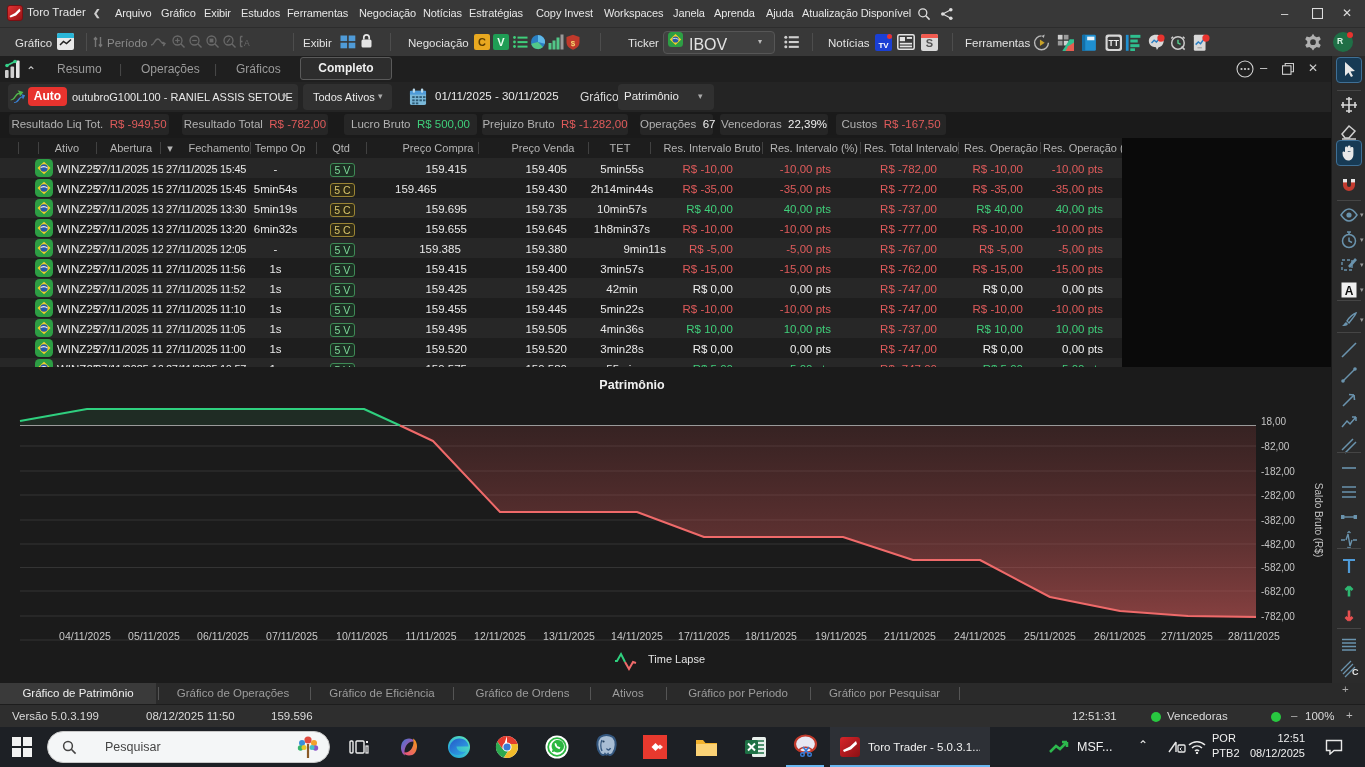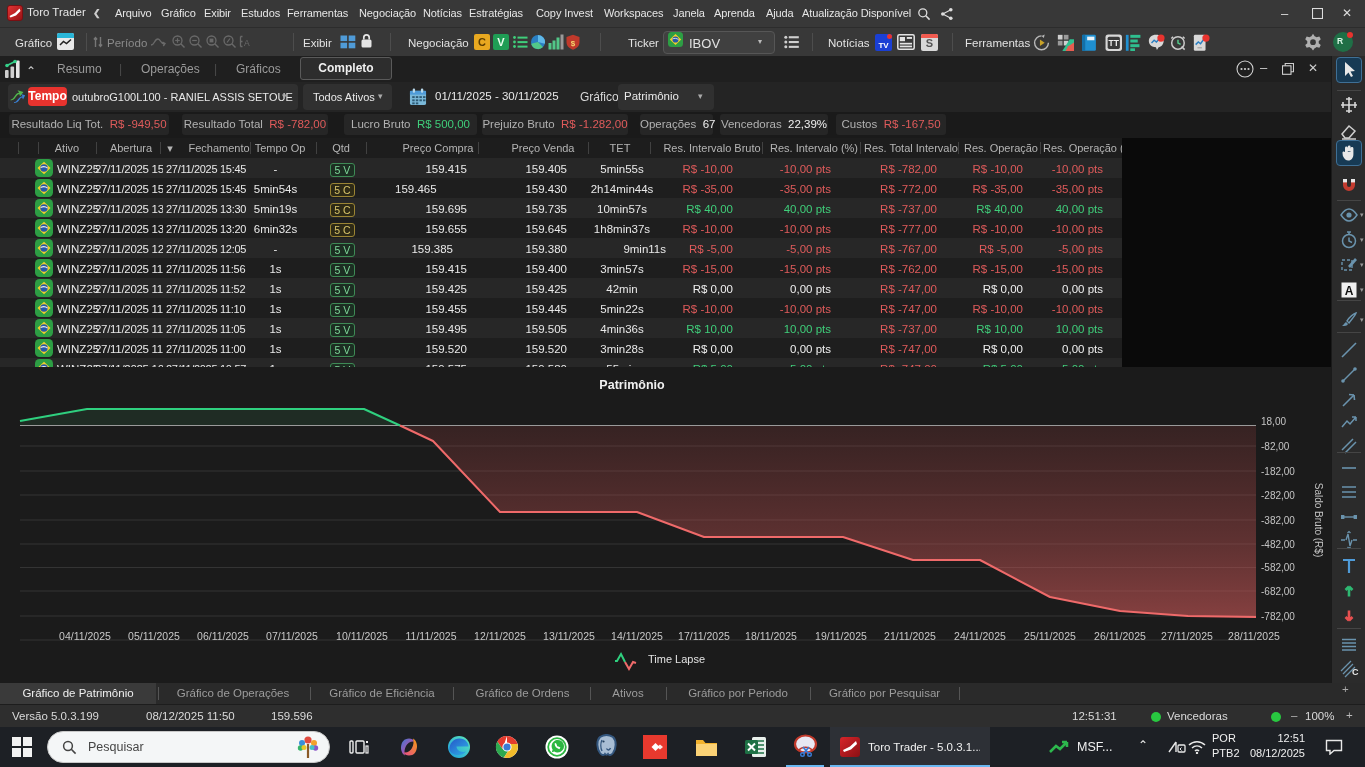--- a/index.html
+++ b/index.html
@@ -171,21 +171,21 @@
       </svg>
       <div class="a" style="left:600px;top:5px;width:1px;height:18px;background:#4d4d4d"></div>
       <span class="a lbl" style="left:628px">Ticker</span>
       <div class="a" style="left:663px;top:3px;width:112px;height:23px;background:#404040;border:1px solid #565656;border-radius:4px"></div>
       <svg class="a" width="15" height="15" viewBox="0 0 15 15" style="left:668px;top:4px">
         <rect width="15" height="15" rx="3.5" fill="#2d9e44"></rect>
         <path d="M7.5 1.9 L13.2 7.5 L7.5 13.1 L1.8 7.5 Z" fill="#f2cf2a"></path>
         <circle cx="7.5" cy="7.5" r="3.1" fill="#2758a8"></circle>
         <path d="M4.5 7 C6 6 8.8 6.2 10.5 7.6" stroke="#e8e8e8" stroke-width="0.9" fill="none"></path>
       </svg>
-      <span class="a" style="left:689px;top:8px;font-size:13px">IBOV</span>
+      <span class="a" style="left:689px;top:8px;font-size:16px">IBOV</span>
       <span class="a" style="left:758px;top:9px;color:#bbbbbb;font-size:8px">▾</span>
       <svg class="a" width="15" height="14" viewBox="0 0 15 14" style="left:784px;top:7px">
         <circle cx="1.8" cy="2.2" r="1.5" fill="#cfcfcf"></circle>
         <circle cx="1.8" cy="7" r="1.5" fill="#cfcfcf"></circle>
         <circle cx="1.8" cy="11.8" r="1.5" fill="#cfcfcf"></circle>
         <rect x="4.8" y="1.2" width="10" height="2.1" fill="#cfcfcf"></rect>
         <rect x="4.8" y="6" width="10" height="2.1" fill="#cfcfcf"></rect>
         <rect x="4.8" y="10.8" width="10" height="2.1" fill="#cfcfcf"></rect>
       </svg>
       <div class="a" style="left:812px;top:5px;width:1px;height:18px;background:#4d4d4d"></div>
@@ -285,21 +285,21 @@
         <path d="M3.2 2.8 V0.5 H11.5 V8.8 H9" fill="none" stroke="#cfcfcf" stroke-width="1.1"></path>
       </svg>
       <span class="a" style="left:1308px;top:5px;color:#cfcfcf;font-size:12px">✕</span>
     </div>
 <div id="filterrow" class="abs">
       <div class="a" style="left:8px;top:2px;width:290px;height:26px;background:#303030;border-radius:4px"></div>
       <svg class="a" width="17" height="16" viewBox="0 0 20 18" style="left:9px;top:7px">
         <path d="M2 12 C6 12 7 4 12 4 L10 1 L17 3 L13 8 L12 5.5 C8 6 8 13 2 13 Z" fill="#52b84d"></path>
         <path d="M6 15 C10 15 11 8 16 8 L14 5.5 L19 7 L16.5 12 L15.5 9.5 C12 10 12 16 6 16 Z" fill="#3a7fd0"></path>
       </svg>
-      <span class="a" style="left:28px;top:5px;width:39px;height:19px;background:#e8332e;color:#fff;font-weight:bold;border-radius:4px;text-align:center;line-height:19px;font-size:12px">Tempo</span>
+      <span class="a" style="left:28px;top:5px;width:39px;height:19px;background:#e8332e;color:#fff;font-weight:bold;border-radius:4px;text-align:center;line-height:19px;font-size:12px">Auto</span>
       <span class="a" style="left:72px;top:9px;font-size:11px">outubroG100L100 - RANIEL ASSIS SETOUE</span>
       <span class="a" style="left:282px;top:9px;color:#aaaaaa;font-size:9px">▾</span>
       <div class="a ddbox" style="left:303px;width:89px"></div>
       <span class="a" style="left:313px;top:9px;font-size:11px">Todos Ativos</span>
       <span class="a" style="left:378px;top:9px;color:#aaaaaa;font-size:9px">▾</span>
       <svg class="a" width="18" height="18" viewBox="0 0 19 19" style="left:409px;top:6px">
         <rect x="1" y="3" width="17" height="15" rx="2" fill="#7ab8d8"></rect>
         <rect x="1" y="3" width="17" height="4" fill="#4f9bd8"></rect>
         <rect x="4" y="0.5" width="2.4" height="4.5" rx="1" fill="#b8d8ea"></rect>
         <rect x="12.6" y="0.5" width="2.4" height="4.5" rx="1" fill="#b8d8ea"></rect>
@@ -451,21 +451,21 @@
           <rect width="16" height="16" rx="4" fill="#2d9e44"></rect>
           <path d="M8 2.4 L13.8 8 L8 13.6 L2.2 8 Z" fill="#f2cf2a"></path>
           <circle cx="8" cy="8" r="3.3" fill="#2758a8"></circle>
           <path d="M5 7.6 C7 6.5 9.6 6.7 11.2 8.2" stroke="#e8e8e8" stroke-width="0.9" fill="none"></path>
         </svg>
         <span style="left:57px;width:44px;overflow:hidden">WINZ25</span>
         <span style="left:95px;width:68px;overflow:hidden;letter-spacing:-0.3px">27/11/2025 12:05</span>
         <span style="left:166px;width:90px;font-size:11px;letter-spacing:-0.3px">27/11/2025 12:05</span>
         <span style="left:243px;width:65px;text-align:center">-</span>
         <span class="qtd qv">5 V</span>
-        <span style="left:381px;width:72px;text-align:right">159.385</span>
+        <span style="left:404px;width:72px;text-align:center">159.385</span>
         <span style="left:495px;width:72px;text-align:right">159.380</span>
         <span style="left:578px;width:88px;text-align:right">9min11s</span>
         <span class="red" style="left:650px;width:83px;text-align:right">R$ -5,00</span>
         <span class="red" style="left:748px;width:83px;text-align:right">-5,00 pts</span>
         <span class="red" style="left:853px;width:84px;text-align:right">R$ -767,00</span>
         <span class="red" style="left:943px;width:80px;text-align:right">R$ -5,00</span>
         <span class="red" style="left:1022px;width:81px;text-align:right">-5,00 pts</span>
       </div>
 <div class="trow r-even" style="top:100px">
         <svg class="flag" viewBox="0 0 16 16">
@@ -799,21 +799,21 @@
           <rect x="1" y="1" width="9" height="9" fill="#f2f2f2"></rect>
           <rect x="12" y="1" width="9" height="9" fill="#f2f2f2"></rect>
           <rect x="1" y="12" width="9" height="9" fill="#f2f2f2"></rect>
           <rect x="12" y="12" width="9" height="9" fill="#f2f2f2"></rect>
         </svg></div>
       <div id="search">
         <svg width="15" height="15" viewBox="0 0 15 15" style="margin-left:14px">
           <circle cx="6" cy="6" r="4.4" fill="none" stroke="#444" stroke-width="1.5"></circle>
           <line x1="9.3" y1="9.3" x2="13.6" y2="13.6" stroke="#444" stroke-width="1.6"></line>
         </svg>
-        <span style="margin-left:11px">Pesquisar</span>
+        <span style="margin-left:28px">Pesquisar</span>
         <svg width="26" height="26" viewBox="0 0 26 26" style="margin-left:auto;margin-right:8px">
           <path d="M13 24 V10" stroke="#8a5a28" stroke-width="2.2"></path>
           <circle cx="13" cy="6" r="3.6" fill="#e04a3f"></circle>
           <circle cx="7" cy="9" r="3" fill="#3a8fd8"></circle>
           <circle cx="19" cy="9" r="3" fill="#f2a02a"></circle>
           <circle cx="5.5" cy="14" r="2.7" fill="#36b46a"></circle>
           <circle cx="20.5" cy="14" r="2.7" fill="#8a55c8"></circle>
           <circle cx="9" cy="13.5" r="2.5" fill="#e8c82a"></circle>
           <circle cx="17" cy="13.5" r="2.5" fill="#45c0c8"></circle>
         </svg>

